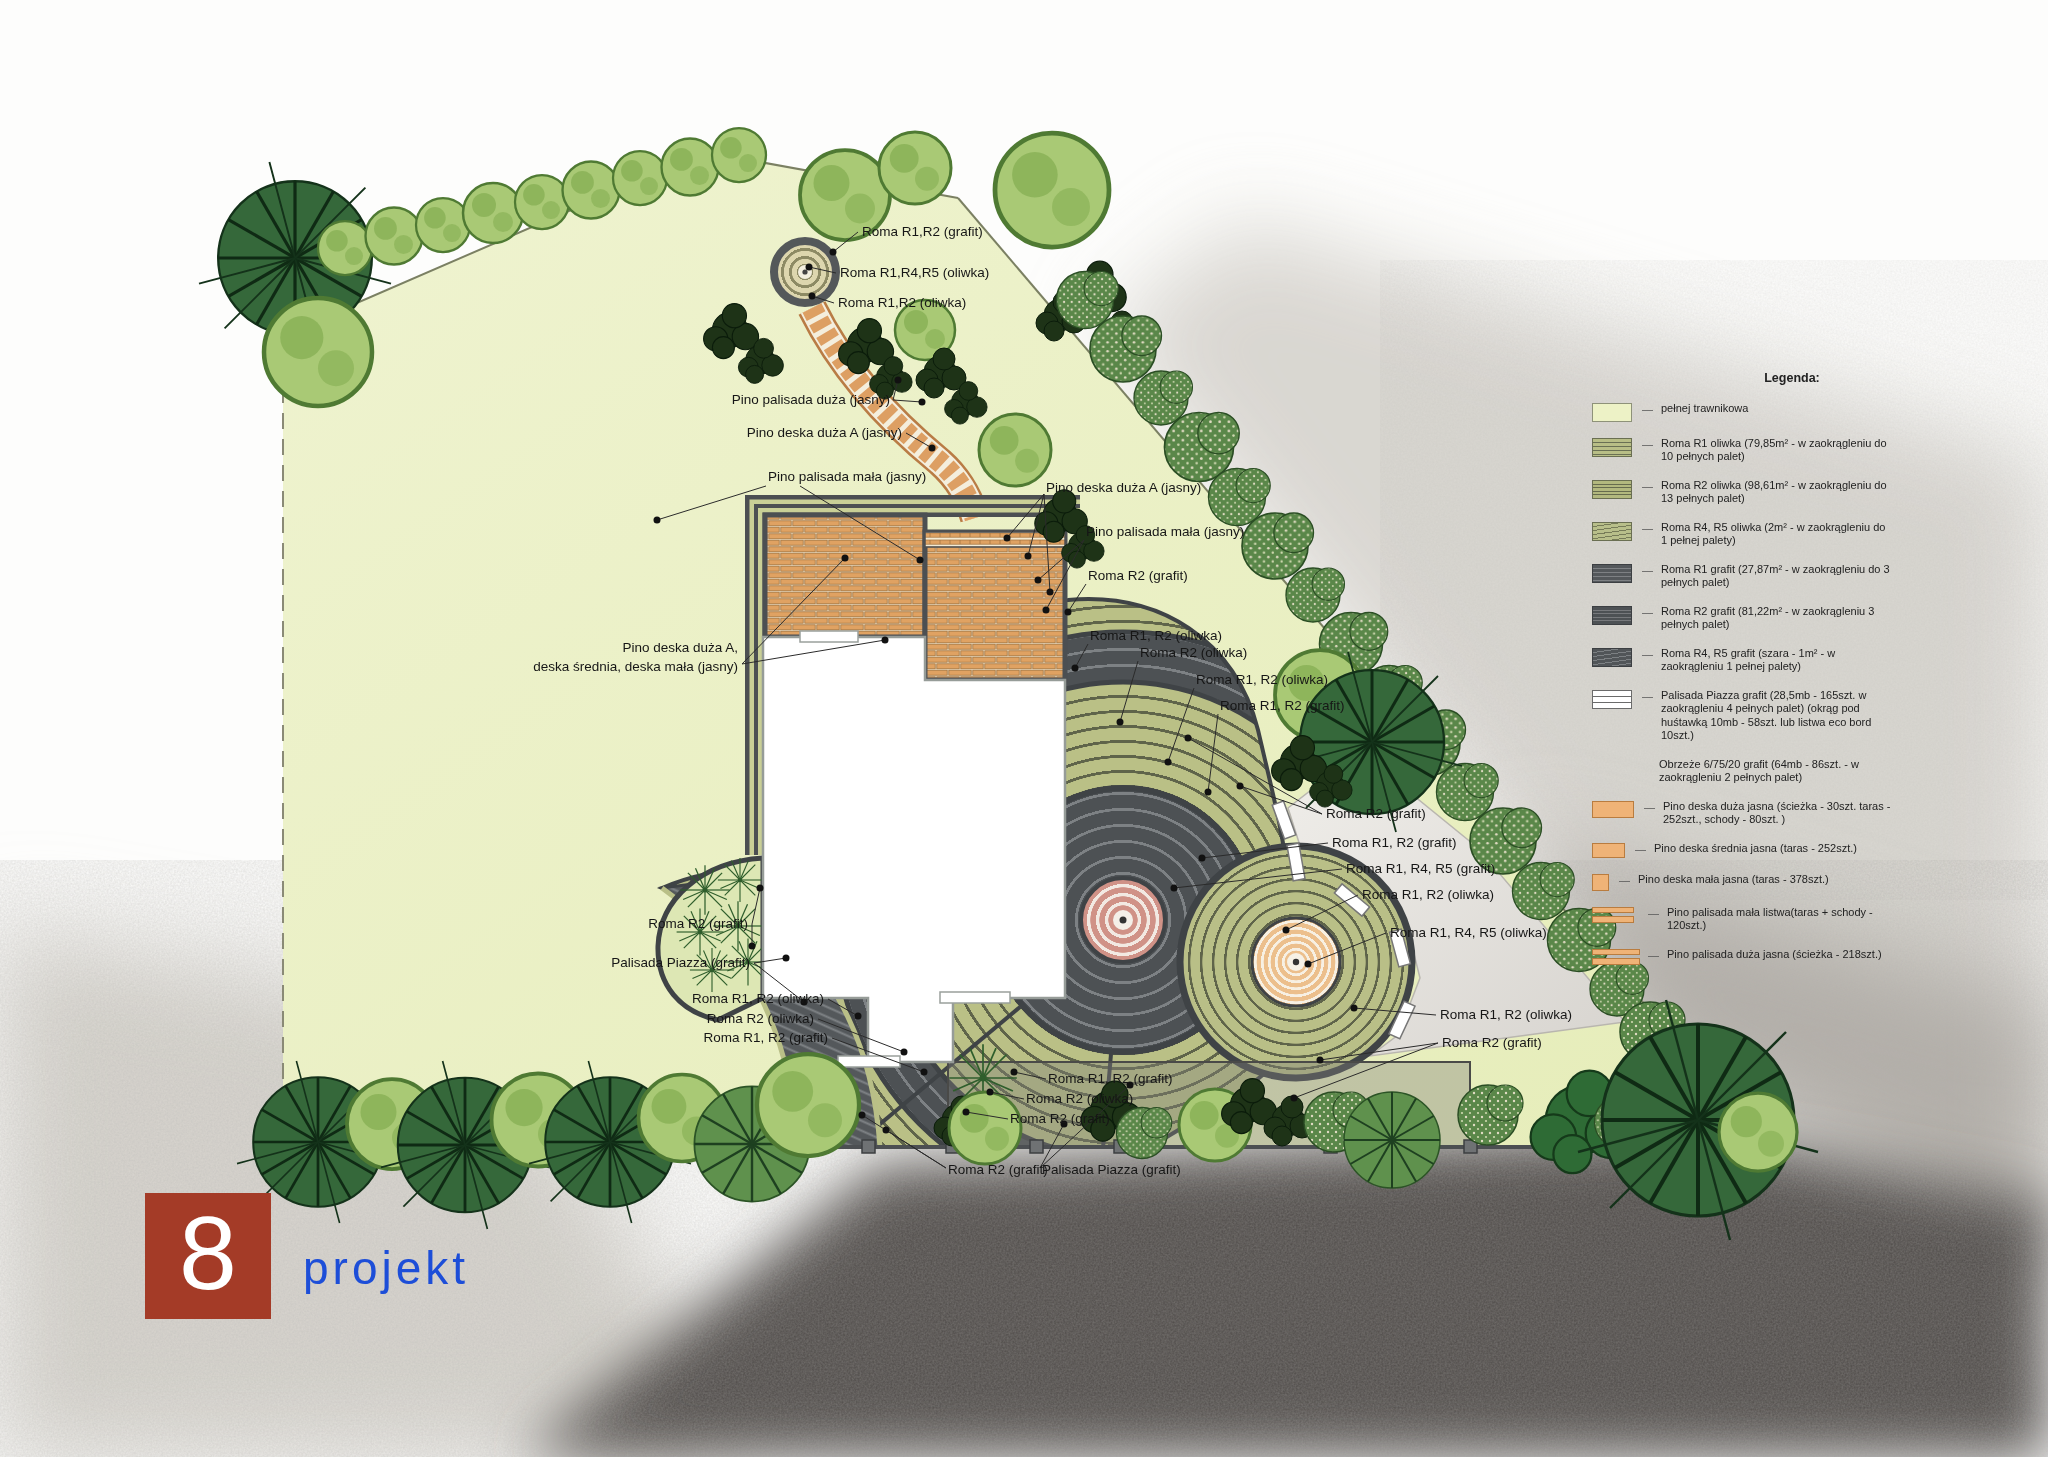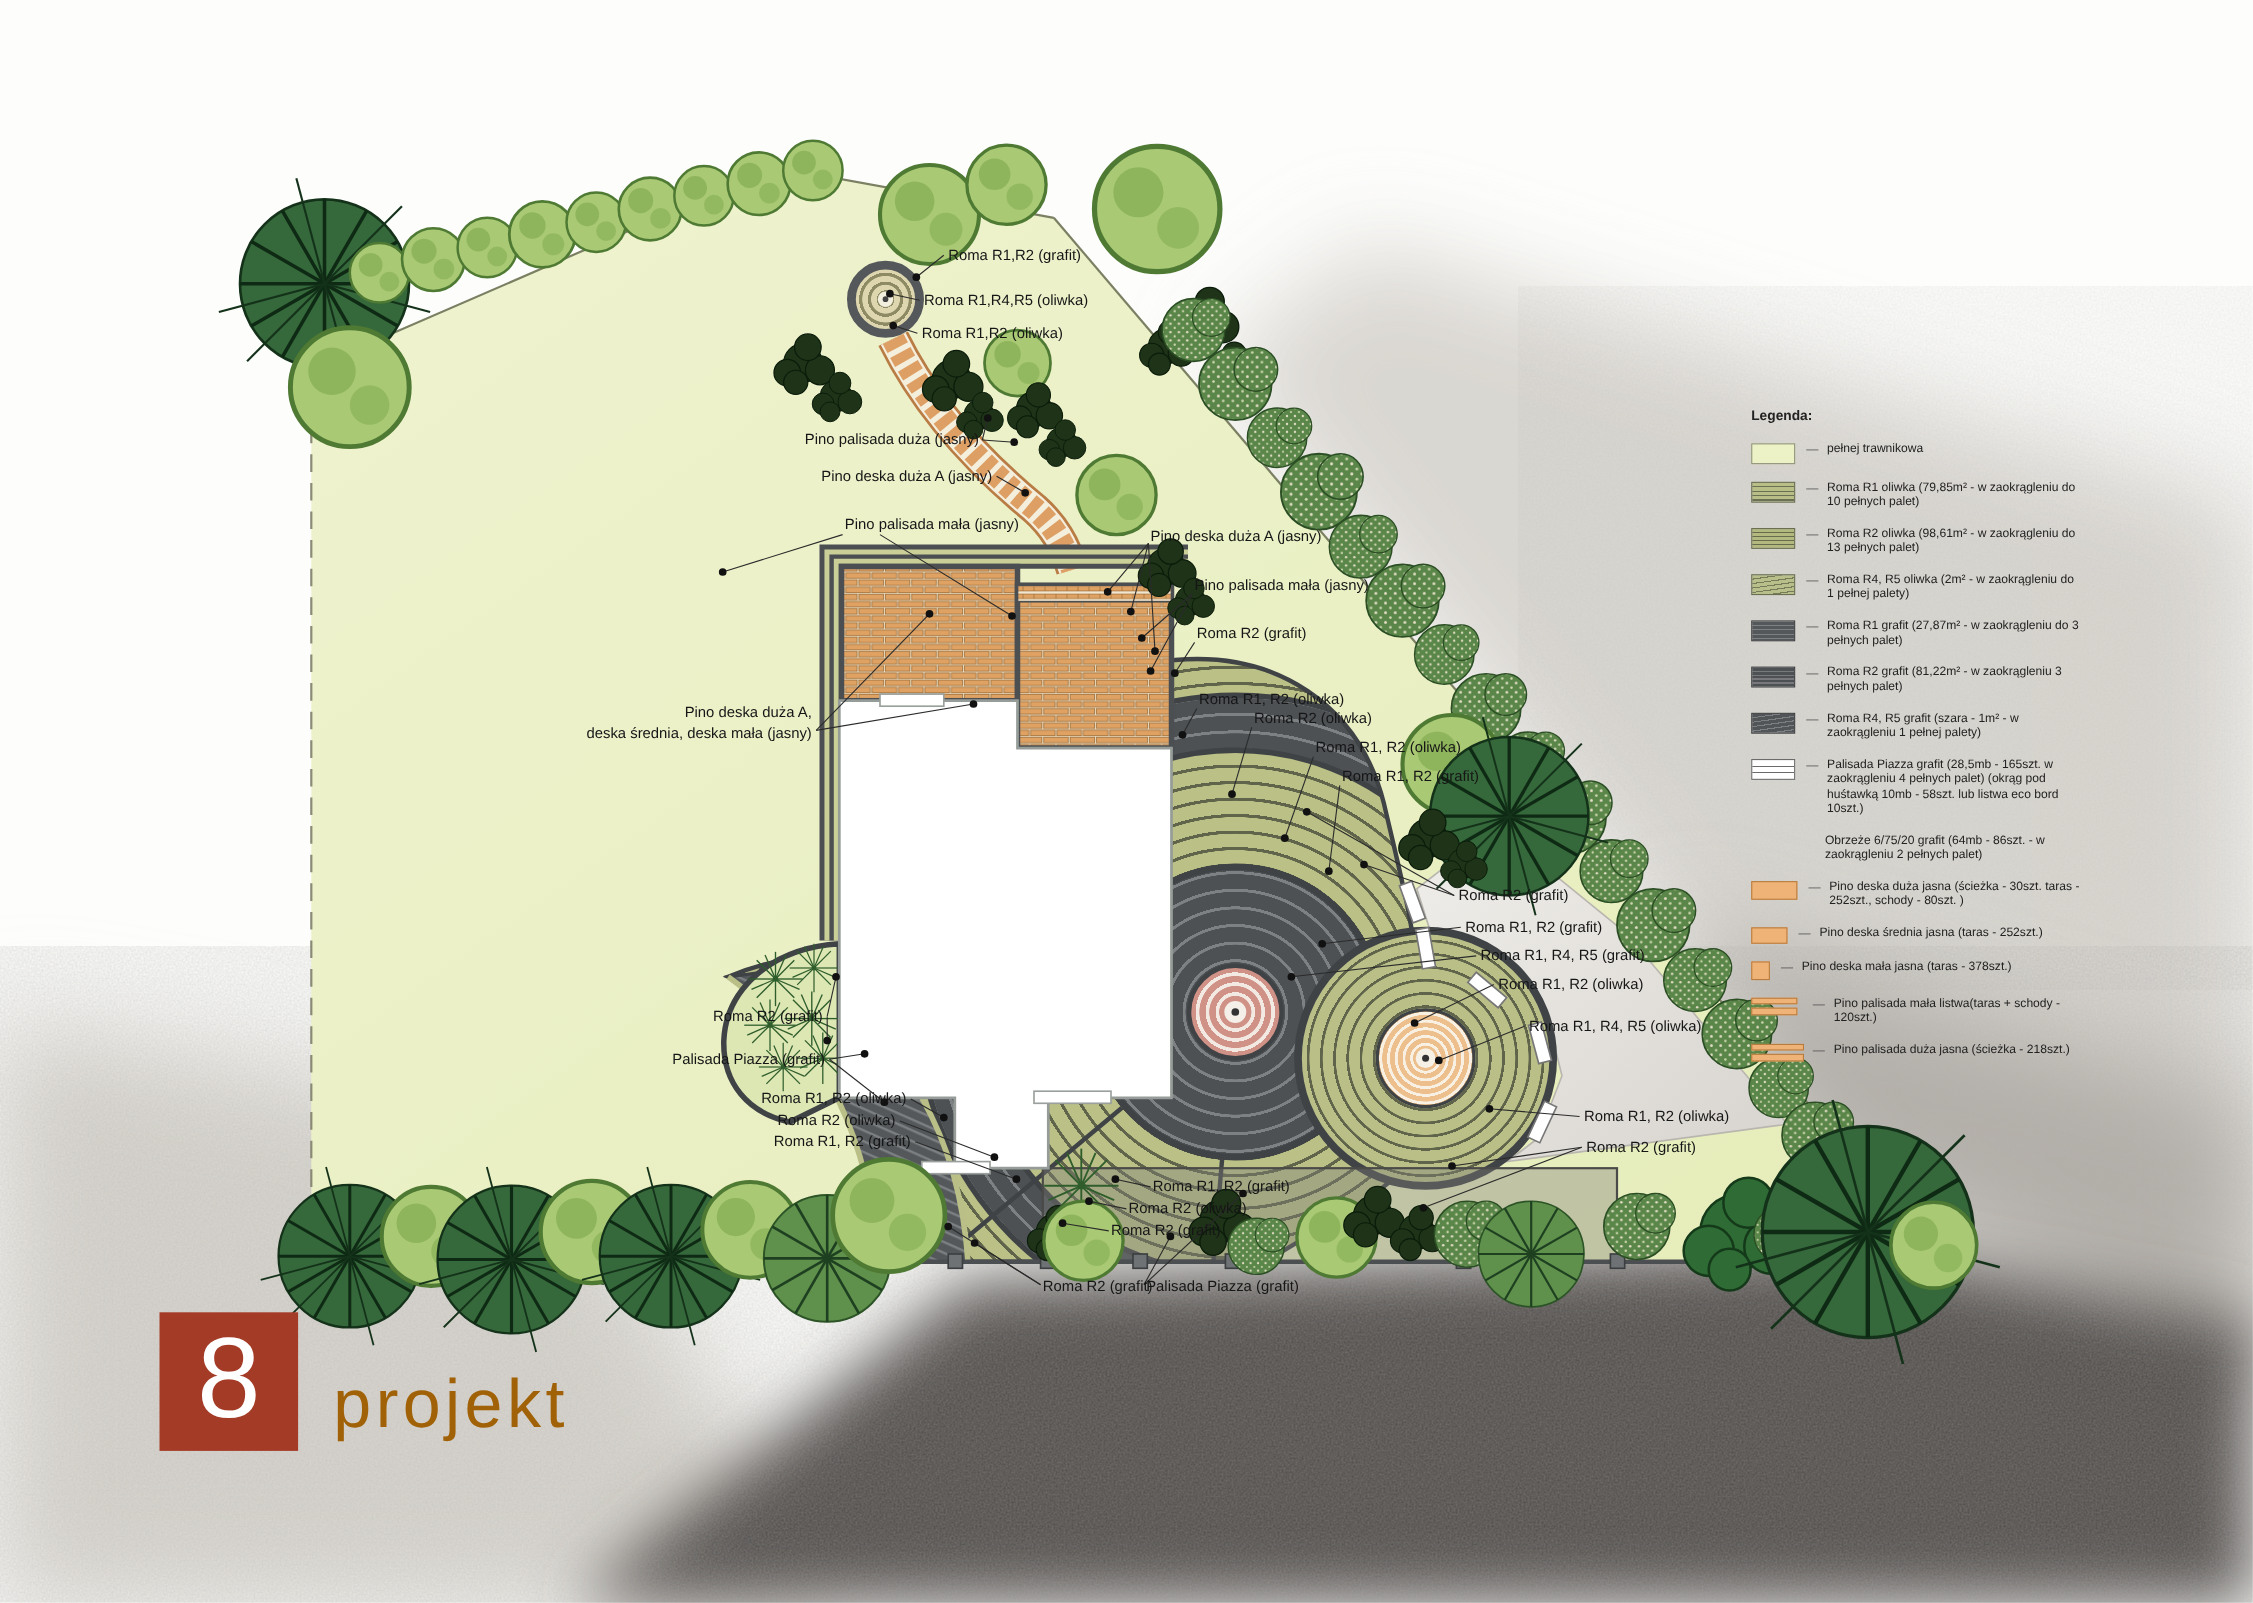--- a/index.html
+++ b/index.html
@@ -10,21 +10,21 @@
   }
   #stage{position:absolute;left:0;top:0;}
   svg text{font-family:"Liberation Sans",sans-serif;}
   .lbl{font-size:13.5px;fill:#161616;}
 
   
   #legend{
     position:absolute;left:1592px;top:372px;width:400px;
     font-size:11px;line-height:13.5px;color:#222;
   }
-  #legend .ttl{font-weight:bold;font-size:12.5px;margin-bottom:16px;}
+  #legend .ttl{font-weight:bold;font-size:12.5px;margin-bottom:16px;text-align:center;}
   .lg-row{display:flex;align-items:flex-start;margin-bottom:15px;}
   .lg-sw{flex:0 0 auto;margin-right:10px;margin-top:1px;}
   .lg-dash{flex:0 0 auto;color:#555;margin-right:8px;margin-top:1px;}
   .lg-tx{flex:1 1 auto;max-width:230px;}
   .no-dash .lg-dash{visibility:hidden;}
   .sw-lawn{width:38px;height:17px;background:#edf2c6;border:1px solid #8e9279;}
   .sw-oliv1{width:38px;height:17px;border:1px solid #6a6f52;
     background:repeating-linear-gradient(180deg,#b8be86 0 3px,#6a7054 3px 4px);}
   .sw-oliv2{width:38px;height:17px;border:1px solid #6a6f52;
     background:repeating-linear-gradient(180deg,#b2b87e 0 2.6px,#666b4e 2.6px 3.6px);}
@@ -48,22 +48,22 @@
   .sw-pd i{width:46px;}
 
   
   #logo{position:absolute;left:145px;top:1193px;}
   #logo .sq{
     width:126px;height:126px;background:#a43b27;
     display:flex;align-items:center;justify-content:center;
   }
   #logo .n8{color:#fff;font-size:104px;line-height:1;font-weight:400;margin-top:-6px;}
   #logo .word{
-    position:absolute;left:158px;top:48px;color:#a16207;
-    font-size:62px;letter-spacing:4px;font-weight:400;
+    position:absolute;left:158px;top:48px;color:#1d4ed8;
+    font-size:46px;letter-spacing:4px;font-weight:400;
   }
 </style>
 </head>
 <body>
 
 <svg id="stage" width="2048" height="1457" viewBox="0 0 2048 1457">
   <defs>
     <filter id="blurA" x="-30%" y="-30%" width="160%" height="160%">
         <feGaussianBlur stdDeviation="45"></feGaussianBlur>
       </filter>

